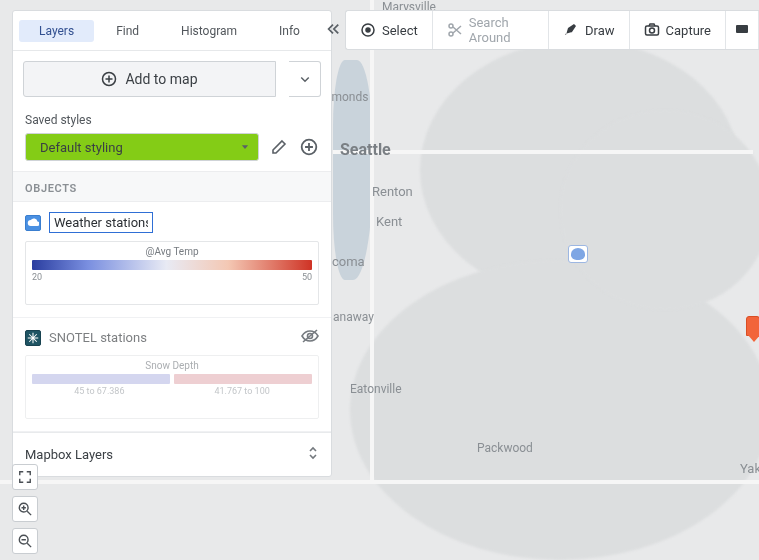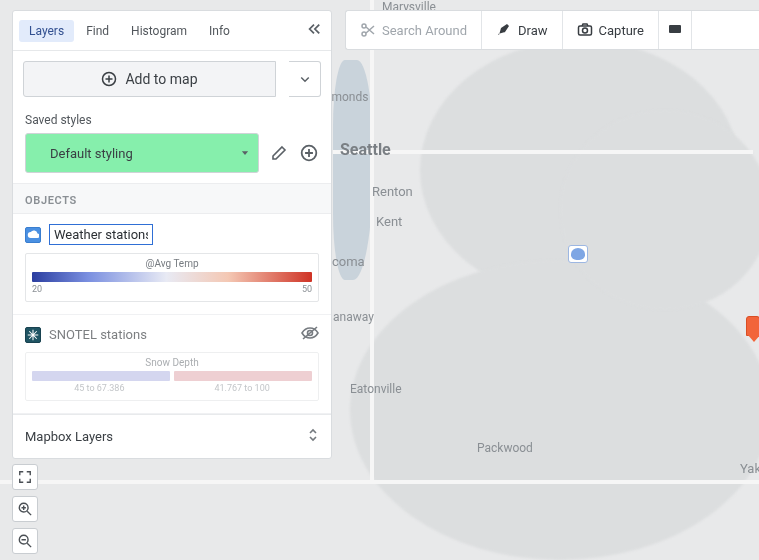--- a/index.html
+++ b/index.html
@@ -13,46 +13,46 @@
   .map-terrain { position: absolute; background: #dcdedf; border-radius: 50%; filter: blur(1px); }
   .map-water { position: absolute; background: #c9d3db; border-radius: 30% 40% 50% 30%; }
 
   .toolbar { position: absolute; top: 10px; left: 345px; right: 0; height: 40px; background: #fff; border: 1px solid #d9dcdf; border-radius: 3px 0 0 3px; border-right: none; display: flex; align-items: stretch; }
   .toolbar .tb-item { display: flex; align-items: center; gap: 6px; padding: 0 14px; border-right: 1px solid #e2e5e8; font-size: 13px; color: #383d42; cursor: pointer; }
   .toolbar .tb-item.muted { color: #a0a6ac; }
   .toolbar svg { width: 16px; height: 16px; flex: none; }
 
   .panel { position: absolute; top: 10px; left: 12px; width: 320px; background: #fff; border: 1px solid #d9dcdf; border-radius: 3px; display: flex; flex-direction: column; }
   .tabs { display: flex; align-items: center; padding: 6px 6px; border-bottom: 1px solid #e6e8ea; gap: 2px; }
-  .tabs .tab { font-size: 12px; color: #52575c; padding: 4px 10px; border-radius: 3px; cursor: pointer; text-align: center; }
+  .tabs .tab { font-size: 12px; color: #52575c; padding: 4px 20px; border-radius: 3px; cursor: pointer; text-align: center; }
   .tabs .tab.active { background: #e2ebfb; color: #325090; }
   .tabs .collapse { margin-left: auto; padding: 4px; cursor: pointer; color: #5a6066; }
 
   .add-row { display: flex; padding: 10px 10px; gap: 13px; }
   .add-btn { flex: 1; height: 36px; border: 1px solid #cfd3d7; background: #f3f4f6; border-radius: 3px 0 0 3px; display: flex; align-items: center; justify-content: center; gap: 8px; font-size: 14px; color: #3a3f44; cursor: pointer; }
   .add-caret { width: 32px; height: 36px; border: 1px solid #cfd3d7; border-left: none; background: #fff; border-radius: 0 3px 3px 0; display: flex; align-items: center; justify-content: center; cursor: pointer; color: #5a6066; }
 
   .section-label { font-size: 12px; color: #52575c; padding: 6px 12px 6px; }
   .styles-row { display: flex; align-items: center; gap: 10px; padding: 0 12px 10px; border-bottom: 1px solid #ecedef; }
-  .select { flex: 1; height: 40px; border: 1px solid #cfd3d7; background: #86efac; border-radius: 3px; display: flex; align-items: center; padding: 0 24px; font-size: 13px; color: #3a3f44; position: relative; cursor: pointer; }
+  .select { flex: 1; height: 28px; border: 1px solid #cfd3d7; background: #84cc16; border-radius: 3px; display: flex; align-items: center; padding: 0 14px; font-size: 13px; color: #3a3f44; position: relative; cursor: pointer; }
   .select .caret { position: absolute; right: 8px; color: #5a6066; }
   .icon-btn { width: 20px; height: 20px; display: inline-flex; align-items: center; justify-content: center; color: #5a6066; cursor: pointer; }
 
   .objects-head { font-size: 11px; color: #8a8f94; letter-spacing: .06em; font-weight: 600; padding: 10px 12px 6px; background: #f7f8f9; border-bottom: 1px solid #ecedef; }
 
   .layer { padding: 10px 12px 12px; border-bottom: 1px solid #f0f1f3; }
   .layer-row { display: flex; align-items: center; gap: 8px; }
   .layer-chip { width: 16px; height: 16px; border-radius: 2px; display: inline-flex; align-items: center; justify-content: center; color: #fff; font-size: 10px; flex: none; }
   .chip-blue { background: #4a90e2; border: 1px solid #3a7ecf; }
   .chip-teal { background: #1f5463; border: 1px solid #184250; }
   .layer-title-input { border: 1px solid #2f6fd5; padding: 2px 4px; font-size: 13px; color: #2c3034; background: #fff; width: 104px; outline: none; }
   .layer-title-text { font-size: 13px; color: #2c3034; }
   .layer-right { margin-left: auto; color: #9aa0a6; cursor: pointer; }
 
-  .legend { margin-top: 8px; border: 1px solid #e4e6e8; border-radius: 2px; padding: 4px 6px 7px; }
+  .legend { margin-top: 8px; border: 1px solid #e4e6e8; border-radius: 2px; padding: 4px 6px 22px; }
   .legend .lg-title { font-size: 10px; color: #767b80; text-align: center; margin-bottom: 3px; }
   .legend .grad { height: 10px; border-radius: 1px; }
   .legend .grad1 { background: linear-gradient(90deg,#2b3ea0 0%, #7a8fe0 20%, #e8eaf4 48%, #f4c8b4 70%, #cf3325 100%); }
   .legend .range { display: flex; justify-content: space-between; font-size: 9px; color: #8a8f94; margin-top: 2px; }
   .legend .split { display: flex; gap: 4px; }
   .legend .bar { flex: 1; height: 10px; border-radius: 1px; }
   .legend .bar.b1 { background: #8c91d6; opacity: .6; }
   .legend .bar.b2 { background: #d17e87; opacity: .6; }
   .legend .split-range { display: flex; justify-content: center; gap: 90px; font-size: 9px; color: #9ca1a6; margin-top: 2px; }
   .layer.faded .legend, .layer.faded .layer-title-text { opacity: .62; }
@@ -95,20 +95,27 @@
   <span class="map-label" style="top:441px;left:477px">Packwood</span>
   <span class="map-label ml" style="top:461px;left:740px">Yak</span>
 
   <div class="marker" style="top:245px;left:568px">
       <div class="m-ico"></div>
     </div>
   <div class="pin" style="top:316px;left:746px"></div>
 </div>
 
 <div class="toolbar">
+  <div class="tb-item">
+    <svg viewBox="0 0 16 16" fill="none" stroke="#383d42" stroke-width="1.5">
+        <circle cx="8" cy="8" r="6"></circle>
+        <circle cx="8" cy="8" r="2" fill="#383d42"></circle>
+      </svg>
+    <span>Select</span>
+  </div>
   <div class="tb-item muted">
     <svg viewBox="0 0 16 16" fill="none" stroke="#a0a6ac" stroke-width="1.5">
         <circle cx="4" cy="4" r="2"></circle>
         <circle cx="4" cy="12" r="2"></circle>
         <path d="M6 5l8 7M6 11l8-7"></path>
       </svg>
     <span>Search Around</span>
   </div>
   <div class="tb-item">
     <svg viewBox="0 0 16 16" fill="#383d42">

